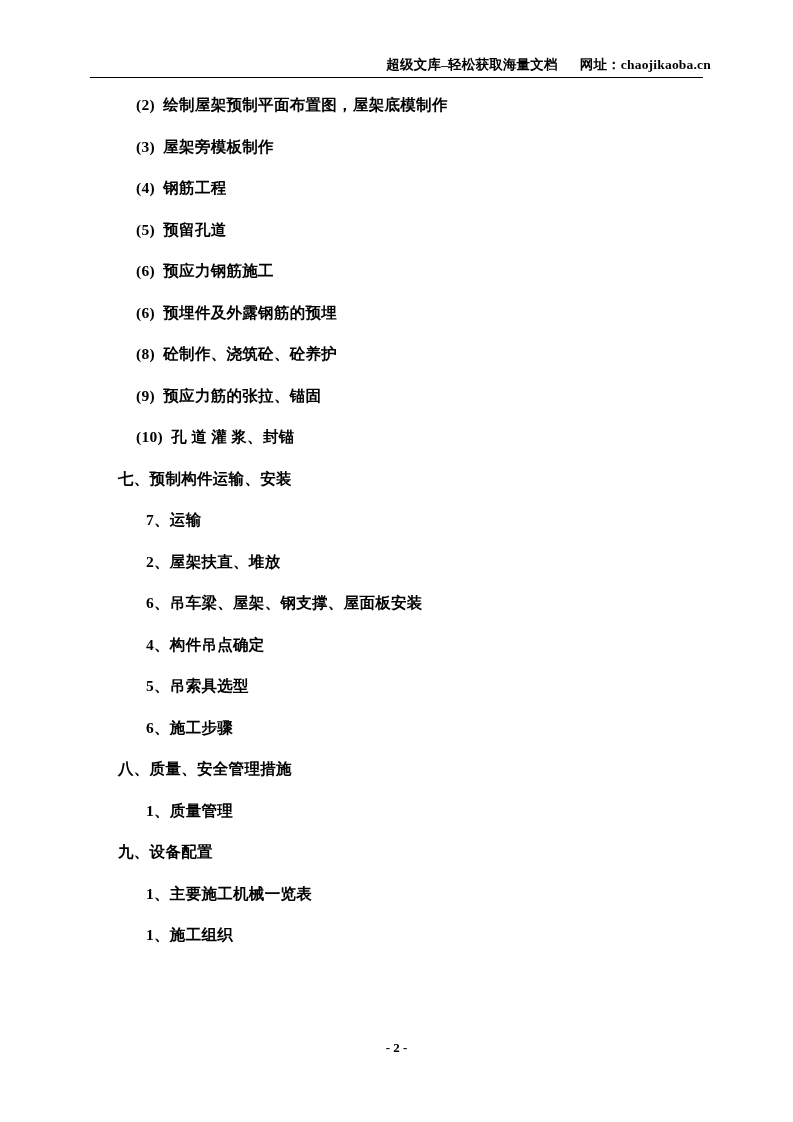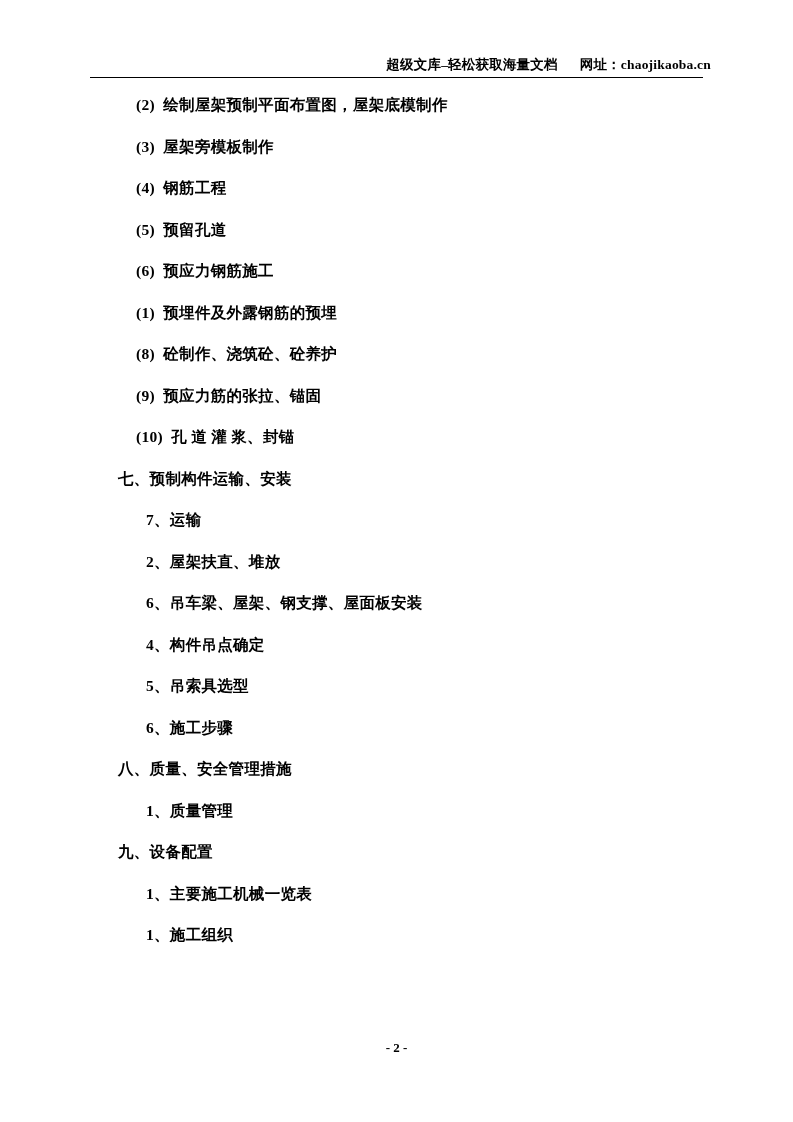--- a/index.html
+++ b/index.html
@@ -83,21 +83,21 @@
     <span class="site">超级文库–轻松获取海量文档</span><span class="url-label">网址：chaojikaoba.cn</span>
   </div>
   <div class="header-rule"></div>
 
   <div class="content">
       <div class="line indent-1">(2)  绘制屋架预制平面布置图，屋架底模制作</div>
       <div class="line indent-1">(3)  屋架旁模板制作</div>
       <div class="line indent-1">(4)  钢筋工程</div>
       <div class="line indent-1">(5)  预留孔道</div>
       <div class="line indent-1">(6)  预应力钢筋施工</div>
-      <div class="line indent-1">(1)  预埋件及外露钢筋的预埋</div>
+      <div class="line indent-1">(6)  预埋件及外露钢筋的预埋</div>
       <div class="line indent-1">(8)  砼制作、浇筑砼、砼养护</div>
       <div class="line indent-1">(9)  预应力筋的张拉、锚固</div>
       <div class="line indent-1">(10)  孔 道 灌 浆、封锚</div>
       <div class="line indent-2">七、预制构件运输、安装</div>
       <div class="line indent-sub">7、运输</div>
       <div class="line indent-sub">2、屋架扶直、堆放</div>
       <div class="line indent-sub">6、吊车梁、屋架、钢支撑、屋面板安装</div>
       <div class="line indent-sub">4、构件吊点确定</div>
       <div class="line indent-sub">5、吊索具选型</div>
       <div class="line indent-sub">6、施工步骤</div>

